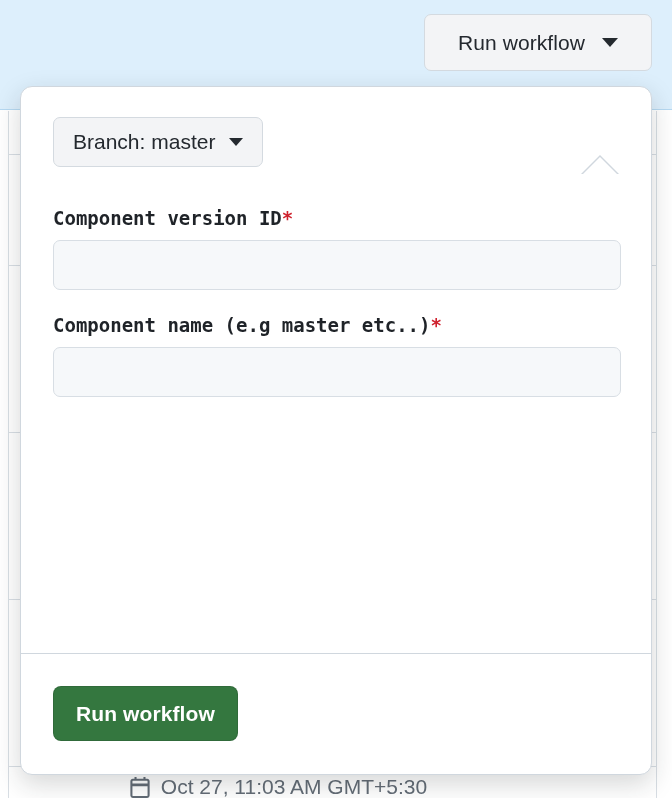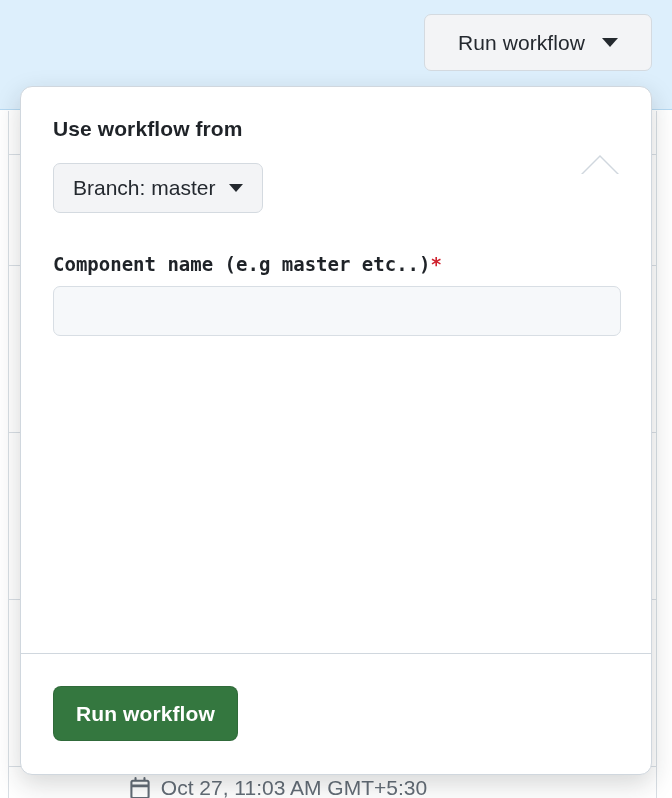--- a/index.html
+++ b/index.html
@@ -236,21 +236,21 @@
   }
 
   
   #timestamp-row {
     position: absolute;
     left: 0;
     top: 777px;
     width: 556px;
     height: 21px;
     display: flex;
-    align-items: center;
+    align-items: flex-end;
     justify-content: center;
     gap: 10px;
     overflow: hidden;
   }
   #timestamp-row .cal-icon {
     flex: none;
     width: 22px;
     height: 22px;
     color: #636c76;
   }
@@ -287,28 +287,33 @@
   <span class="lbl">Run workflow</span>
   <span class="caret-down"></span>
 </div>
 
 <div id="popover">
   <span class="pop-arrow-outer"></span>
   <span class="pop-arrow-inner"></span>
 
   <div class="pop-form">
 
-    <h2 class="section-title">Use workflow from</h2>
 
     <div id="branch-select">
       <span class="lbl">Branch: master</span>
       <span class="caret-down-sm"></span>
     </div>
 
     
+    <div class="field-block">
+      <label class="field-label">
+        <span>Component version ID</span><span class="req">*</span>
+      </label>
+      <input class="text-input" type="text" placeholder="" style="">
+    </div>
 
     
     <div class="field-block">
       <label class="field-label">
         <span>Component name (e.g master etc..)</span><span class="req">*</span>
       </label>
       <input class="text-input" type="text" placeholder="" style="">
     </div>
 
     

